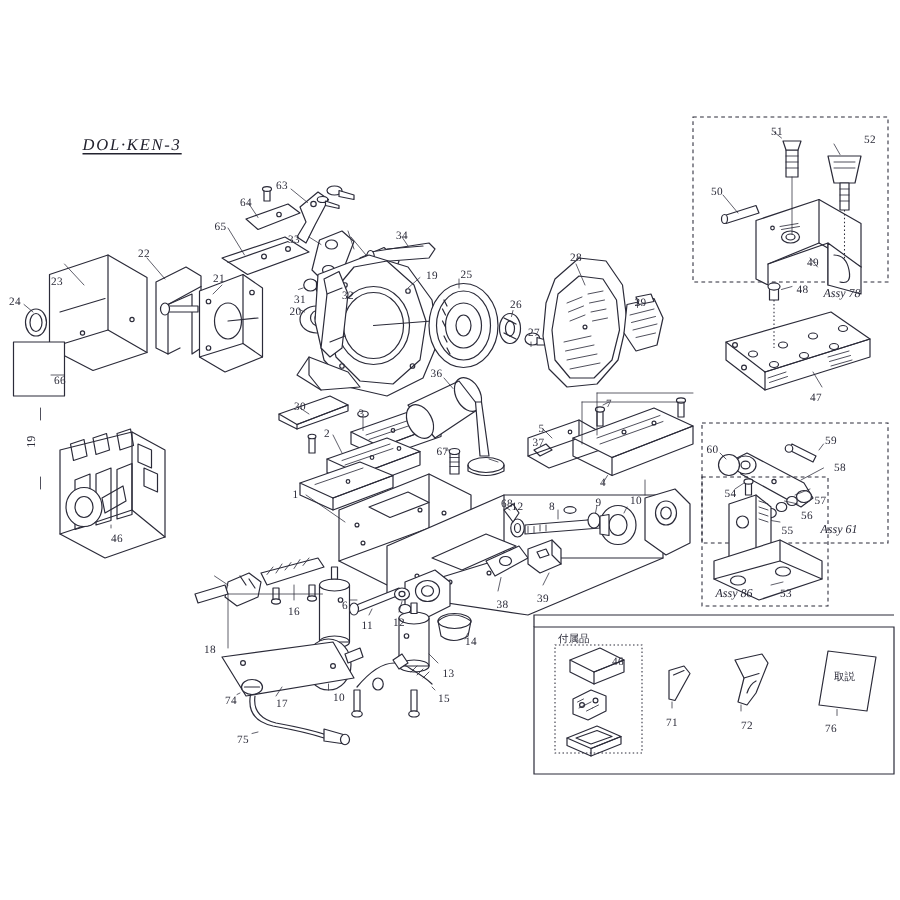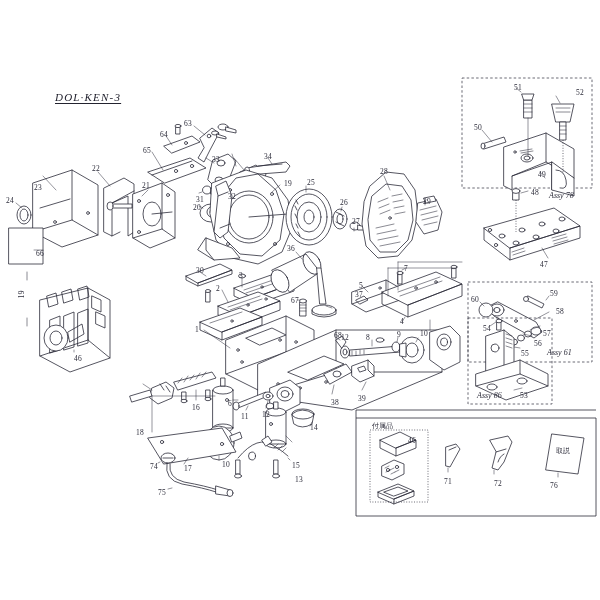--- a/index.html
+++ b/index.html
@@ -664,21 +664,21 @@
   <div id="callout-layer">
       <div class="lbl" style="left: 34px; top: 168px; margin-top: 16px;">23</div>
       <div class="lbl" style="left: 92px; top: 165px;">22</div>
       <div class="lbl" style="left: 6px; top: 197px;">24</div>
       <div class="lbl" style="left: 36px; top: 250px;">66</div>
       <div class="lbl" style="left: 74px; top: 355px;">46</div>
       <div class="lbl" style="left: 142px; top: 182px;">21</div>
       <div class="lbl" style="left: 143px; top: 147px;">65</div>
       <div class="lbl" style="left: 160px; top: 131px;">64</div>
       <div class="lbl" style="left: 184px; top: 120px;">63</div>
-      <div class="lbl" style="left: 212px; top: 156px;">33</div>
+      <div class="lbl" style="left: 192px; top: 156px;">33</div>
       <div class="lbl" style="left: 228px; top: 149px; margin-top: 44px;">32</div>
       <div class="lbl" style="left: 264px; top: 153px;">34</div>
       <div class="lbl" style="left: 196px; top: 196px;">31</div>
       <div class="lbl" style="left: 193px; top: 204px;">20</div>
       <div class="lbl" style="left: 284px; top: 180px;">19</div>
       <div class="lbl" style="left: 307px; top: 179px;">25</div>
       <div class="lbl" style="left: 340px; top: 199px;">26</div>
       <div class="lbl" style="left: 352px; top: 218px; text-align: right;">27</div>
       <div class="lbl" style="left: 380px; top: 168px;">28</div>
       <div class="lbl" style="left: 423px; top: 198px;">29</div>
@@ -697,21 +697,21 @@
       <div class="lbl" style="left: 397px; top: 331px;">9</div>
       <div class="lbl" style="left: 420px; top: 330px;">10</div>
       <div class="lbl" style="left: 195px; top: 326px;">1</div>
       <div class="lbl" style="left: 331px; top: 399px;">38</div>
       <div class="lbl" style="left: 358px; top: 395px;">39</div>
       <div class="lbl" style="left: 136px; top: 381px; margin-top: 48px;">18</div>
       <div class="lbl" style="left: 192px; top: 404px;">16</div>
       <div class="lbl" style="left: 228px; top: 400px;">6</div>
       <div class="lbl" style="left: 241px; top: 413px;">11</div>
       <div class="lbl" style="left: 262px; top: 411px;">12</div>
-      <div class="lbl" style="left: 295px; top: 445px; margin-top: 31px;">13</div>
+      <div class="lbl" style="left: 295px; top: 445px;">13</div>
       <div class="lbl" style="left: 310px; top: 424px;">14</div>
       <div class="lbl" style="left: 222px; top: 461px;">10</div>
       <div class="lbl" style="left: 292px; top: 462px;">15</div>
       <div class="lbl" style="left: 184px; top: 465px;">17</div>
       <div class="lbl" style="left: 150px; top: 463px;">74</div>
       <div class="lbl" style="left: 158px; top: 489px;">75</div>
       <div class="lbl" style="left: 474px; top: 124px;">50</div>
       <div class="lbl" style="left: 514px; top: 84px;">51</div>
       <div class="lbl" style="left: 554px; top: 89px; padding-left: 22px;">52</div>
       <div class="lbl" style="left: 538px; top: 171px;">49</div>

